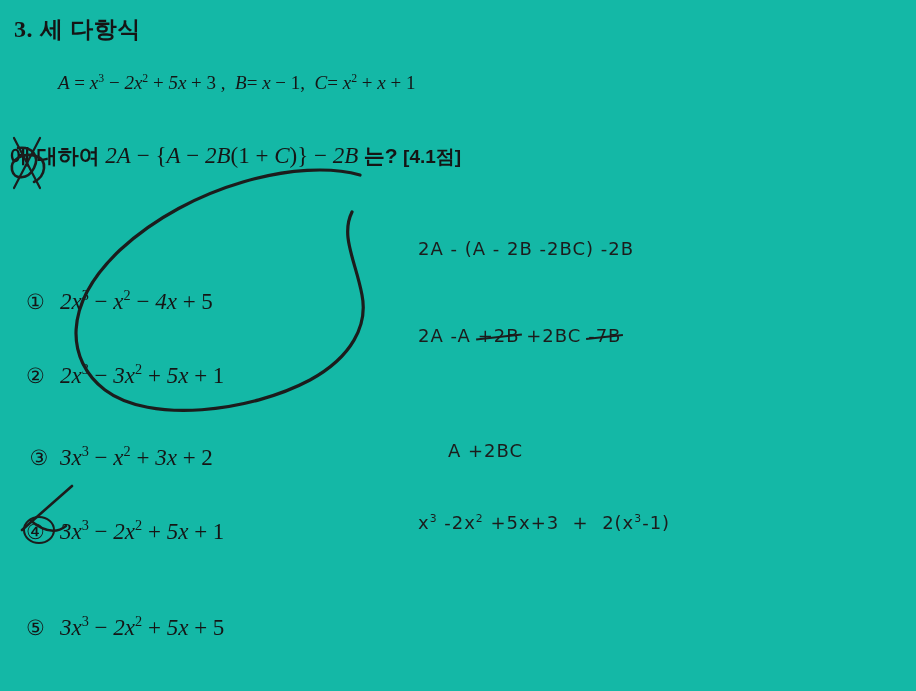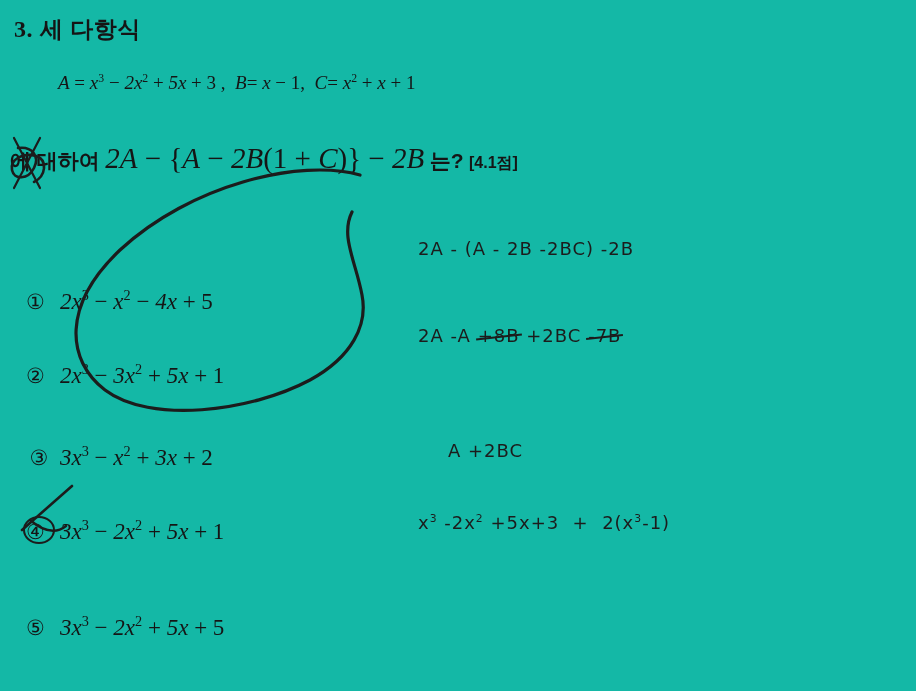--- a/index.html
+++ b/index.html
@@ -58,26 +58,26 @@
     font-size: 22px;
     white-space: nowrap;
   }
   .askline .ko {
     font-family: "Liberation Sans", sans-serif;
     font-weight: bold;
     font-size: 21px;
   }
   .askline .expr {
     font-style: italic;
-    font-size: 29px;
+    font-size: 23px;
   }
   .askline .pts {
     font-family: "Liberation Sans", sans-serif;
     font-weight: bold;
-    font-size: 16px;
+    font-size: 19px;
   }
   
   .choice {
     position: absolute;
     left: 26px;
     font-size: 23px;
     white-space: nowrap;
   }
   .choice .circ {
     display: inline-block;
@@ -172,21 +172,21 @@
     <span class="circ">④</span><span class="expr">3x<sup>3</sup><span style="font-style:normal"> − </span>2x<sup>2</sup><span style="font-style:normal"> + </span>5x<span style="font-style:normal"> + 1</span></span>
   </div>
   <div class="choice c5">
     <span class="circ">⑤</span><span class="expr">3x<sup>3</sup><span style="font-style:normal"> − </span>2x<sup>2</sup><span style="font-style:normal"> + </span>5x<span style="font-style:normal"> + 5</span></span>
   </div>
 
   <div class="hw hw-line h1">2A - (A - 2B  -2BC) -2B</div>
 
   <div class="hw hw-line h2">
     <span>2A -A</span>
-    <span class="strike">+8B</span>
+    <span class="strike">+2B</span>
     <span>+2BC</span>
     <span class="strike">-7B</span>
   </div>
 
   <div class="hw hw-line h3">A +2BC</div>
 
   <div class="hw hw-line h4">
     x<sup>3</sup> -2x<sup>2</sup> +5x+3 &nbsp;+&nbsp; 2(x<sup>3</sup>-1)
   </div>
 

